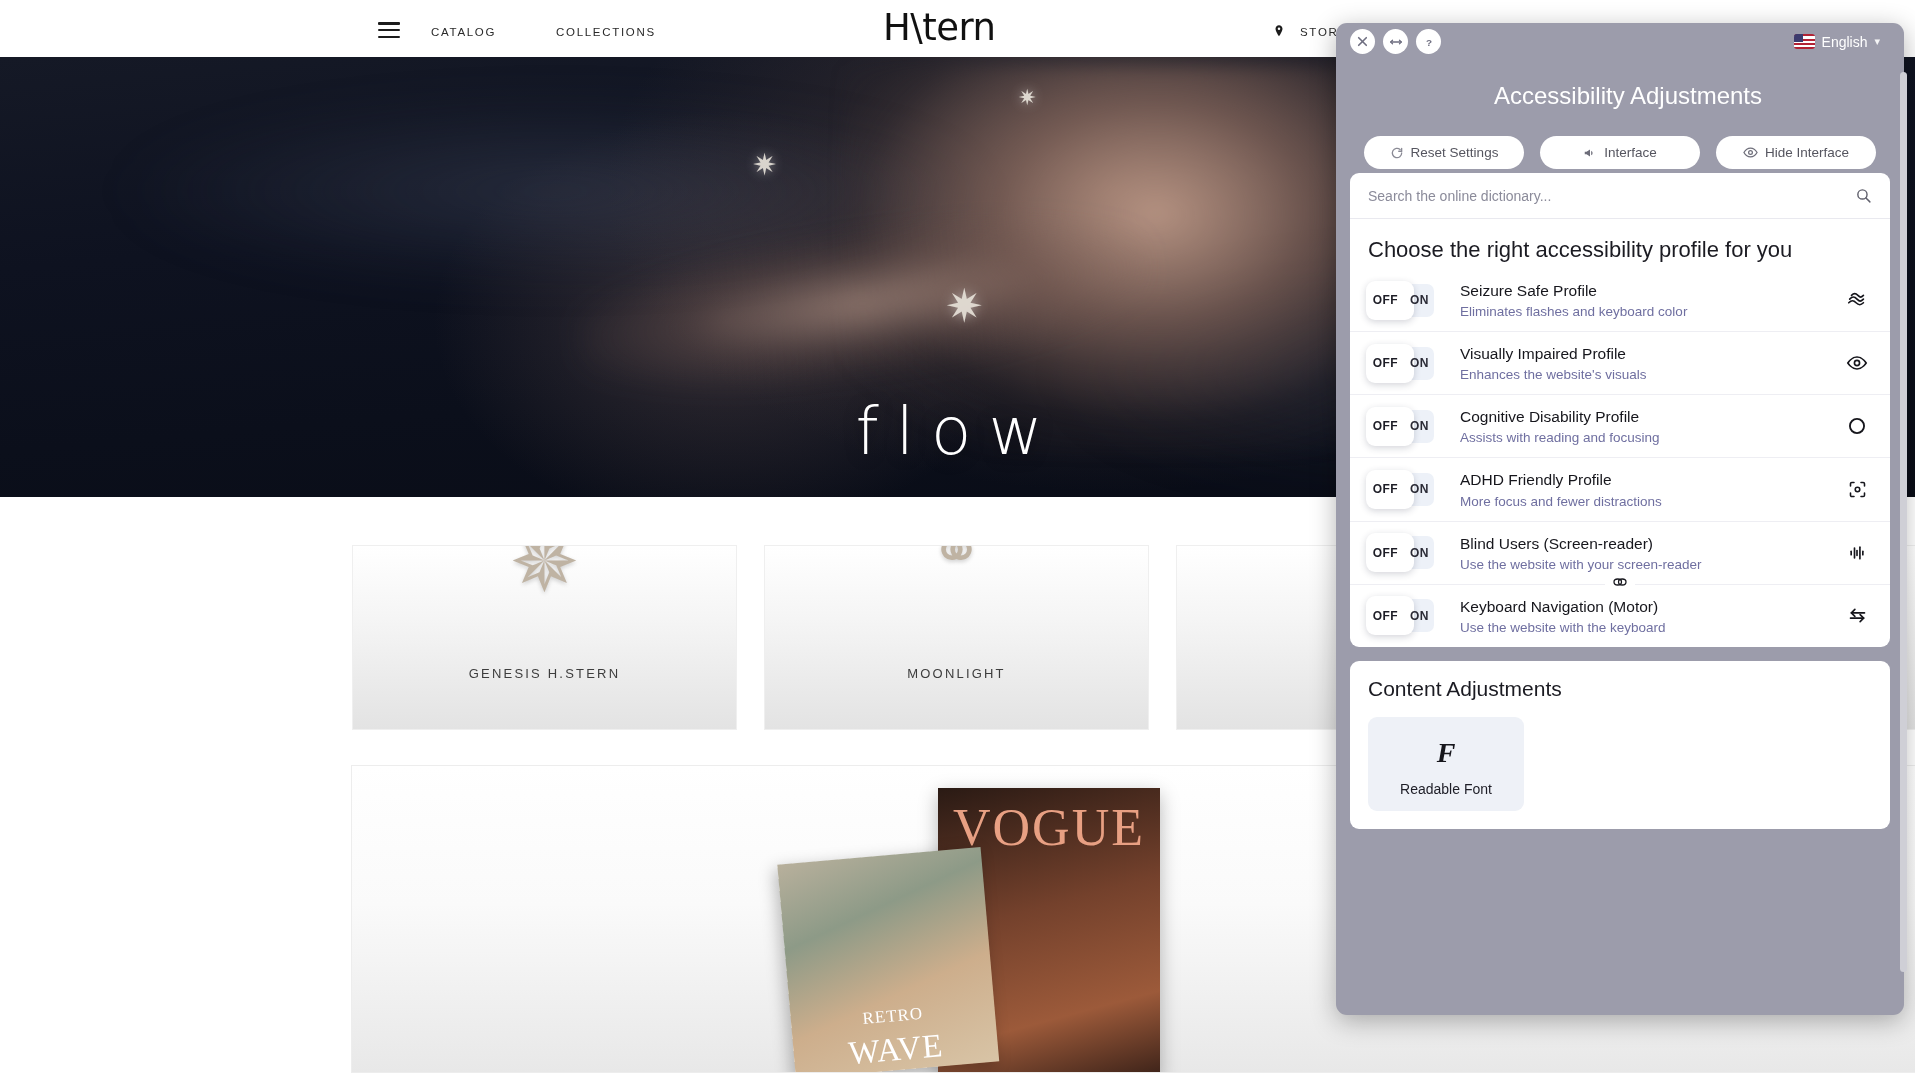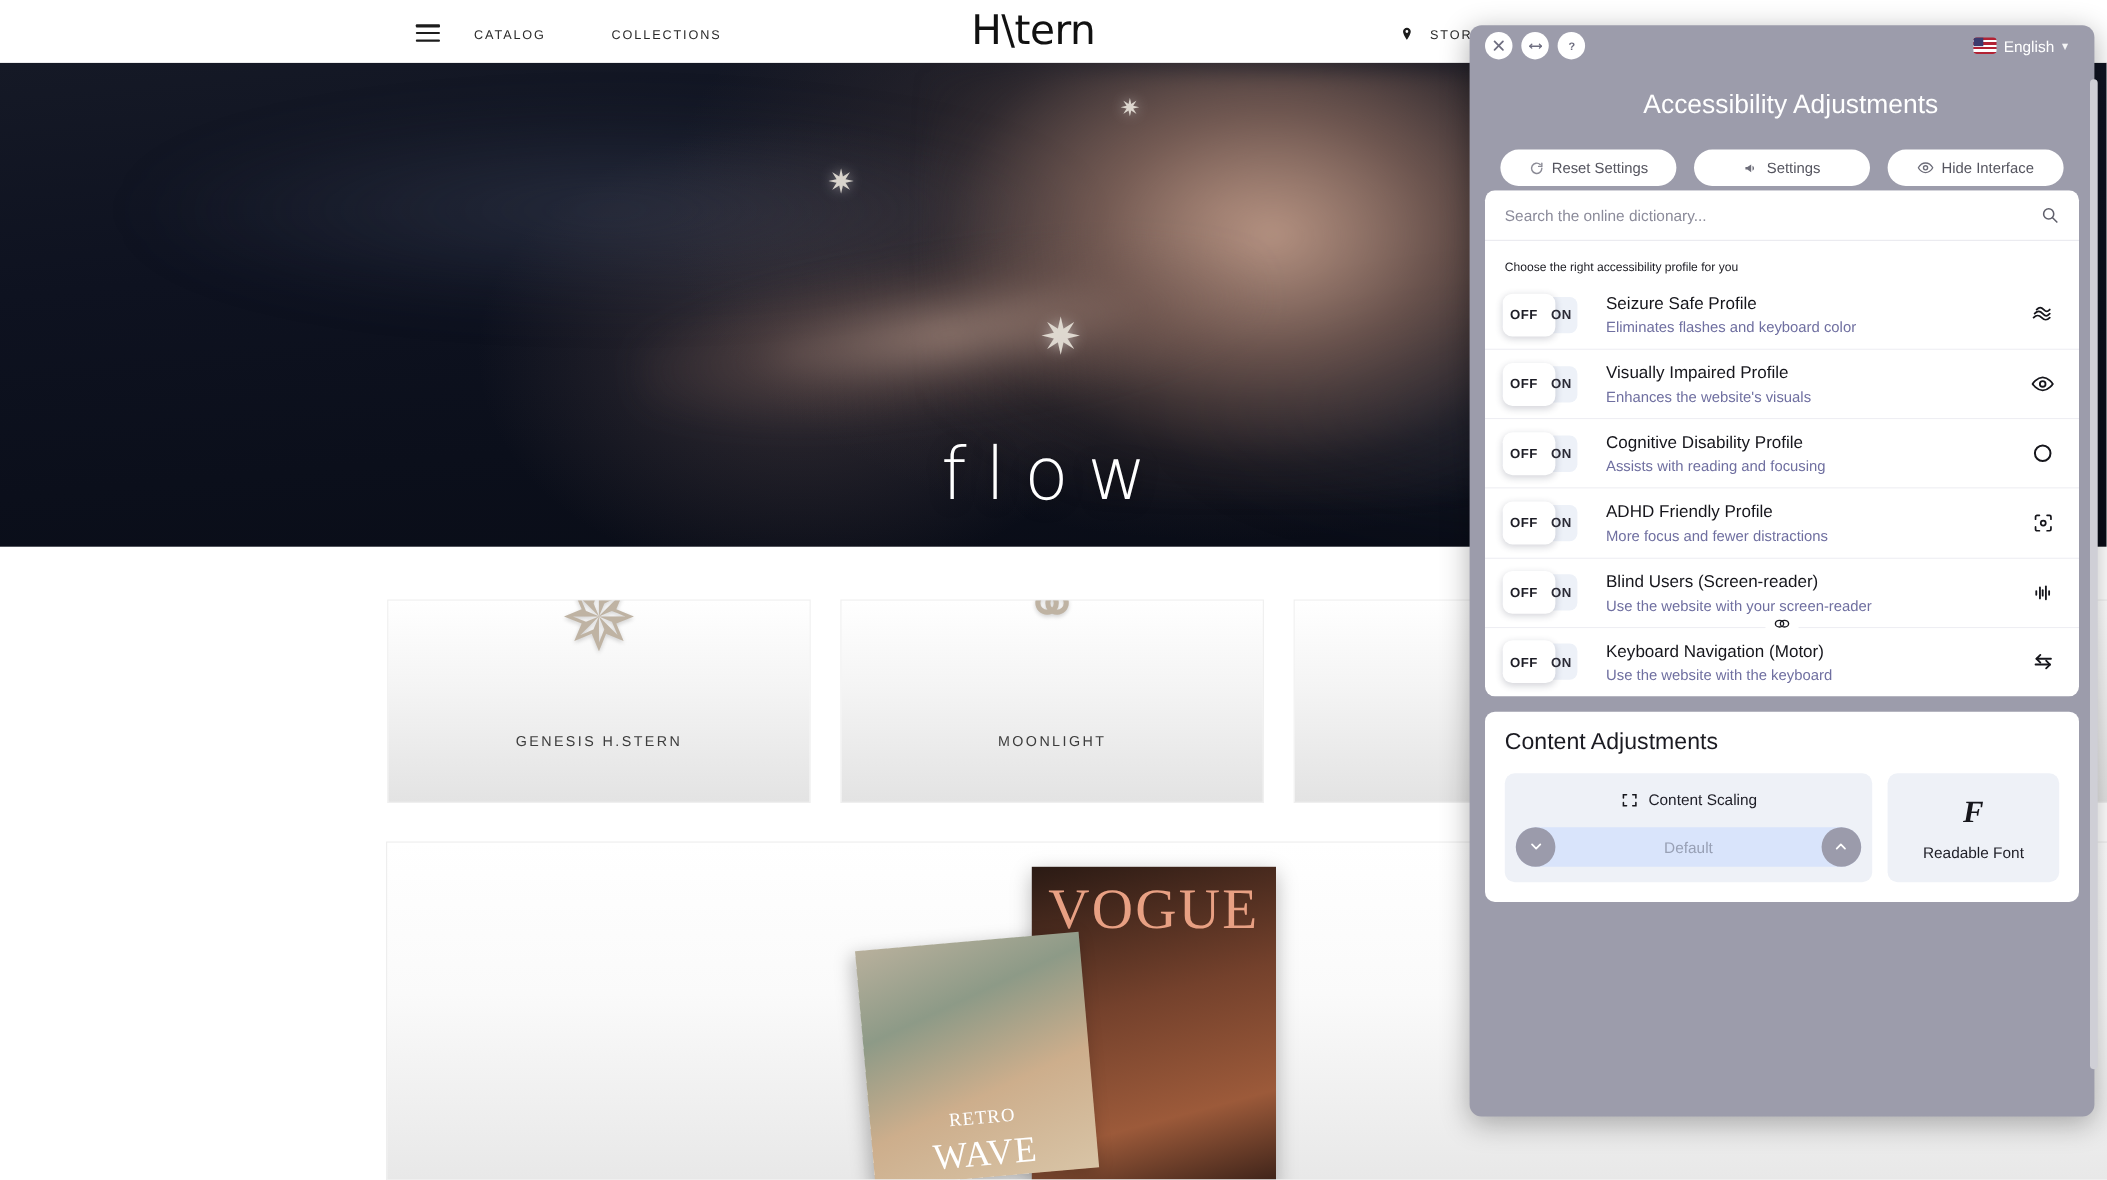--- a/index.html
+++ b/index.html
@@ -187,21 +187,21 @@
   .search-row {
     display: flex; align-items: center; height: 46px; padding: 0 18px;
     border-bottom: 1px solid #e9e9ef;
   }
   .search-row input {
     flex: 1; border: none; outline: none; font-size: 14px; color: #3a3a44;
     background: transparent; font-family: "Liberation Sans", sans-serif;
   }
   .search-row input::placeholder { color: #8b8b9a; }
 
-  .profiles-head { font-size: 11px; color: #1b1b22; padding: 18px 18px 6px; }
+  .profiles-head { font-size: 22px; color: #1b1b22; padding: 18px 18px 6px; }
 
   .profile-row {
     display: flex; align-items: center; padding: 12px 18px 12px 16px;
     border-bottom: 1px solid #eeeef3; position: relative;
   }
   .profile-row:last-child { border-bottom: none; }
 
   .toggle {
     width: 68px; height: 33px; border-radius: 7px; background: #edf1f8;
     display: flex; align-items: center; position: relative; flex: none; cursor: pointer;
@@ -363,21 +363,21 @@
       <svg width="14" height="14" viewBox="0 0 24 24" fill="none" stroke="#8a8a95" stroke-width="2.2" stroke-linecap="round">
         <path d="M20 12a8 8 0 1 1-2.6-5.9"></path>
           <path d="M20 4v5h-5"></path>
       </svg>
       <span>Reset Settings</span>
     </div>
     <div class="pill-btn">
       <svg width="14" height="14" viewBox="0 0 24 24" fill="#6e6e7a">
         <path d="M3 10v4h3l6 4V6L6 10H3zm13.5 2a4.5 4.5 0 0 0-2.5-4v8a4.5 4.5 0 0 0 2.5-4z"></path>
       </svg>
-      <span>Settings</span>
+      <span>Interface</span>
     </div>
     <div class="pill-btn">
       <svg width="15" height="15" viewBox="0 0 24 24" fill="none" stroke="#6e6e7a" stroke-width="2">
         <path d="M1.5 12S5.5 5 12 5s10.5 7 10.5 7-4 7-10.5 7S1.5 12 1.5 12z"></path>
           <circle cx="12" cy="12" r="3"></circle>
       </svg>
       <span>Hide Interface</span>
     </div>
   </div>
 
@@ -514,44 +514,20 @@
               <path d="M15 11l4 4-4 4"></path>
           </svg>
         </div>
       </div>
     </div>
 
     <div class="card">
       <div class="content-adj-head">Content Adjustments</div>
       <div class="content-adj-grid">
 
-        <div class="ca-tile wide">
-          <div class="ca-label">
-            <svg width="17" height="17" viewBox="0 0 24 24" fill="none" stroke="#16161c" stroke-width="2" stroke-linecap="round">
-              <path d="M4 9V5h4"></path>
-                <path d="M20 9V5h-4"></path>
-                <path d="M4 15v4h4"></path>
-                <path d="M20 15v4h-4"></path>
-            </svg>
-            <span>Content Scaling</span>
-          </div>
-          <div class="stepper">
-            <div class="step-btn">
-              <svg width="15" height="15" viewBox="0 0 24 24" fill="none" stroke="#fff" stroke-width="2.6" stroke-linecap="round" stroke-linejoin="round">
-                  <path d="M6 9l6 6 6-6"></path>
-                </svg>
-            </div>
-            <div class="step-val">Default</div>
-            <div class="step-btn">
-              <svg width="15" height="15" viewBox="0 0 24 24" fill="none" stroke="#fff" stroke-width="2.6" stroke-linecap="round" stroke-linejoin="round">
-                  <path d="M6 15l6-6 6 6"></path>
-                </svg>
-            </div>
-          </div>
-        </div>
 
         <div class="ca-tile narrow">
           <div class="ca-font-glyph">F</div>
           <div class="ca-font-label">Readable Font</div>
         </div>
 
       </div>
     </div>
 
   </div>

